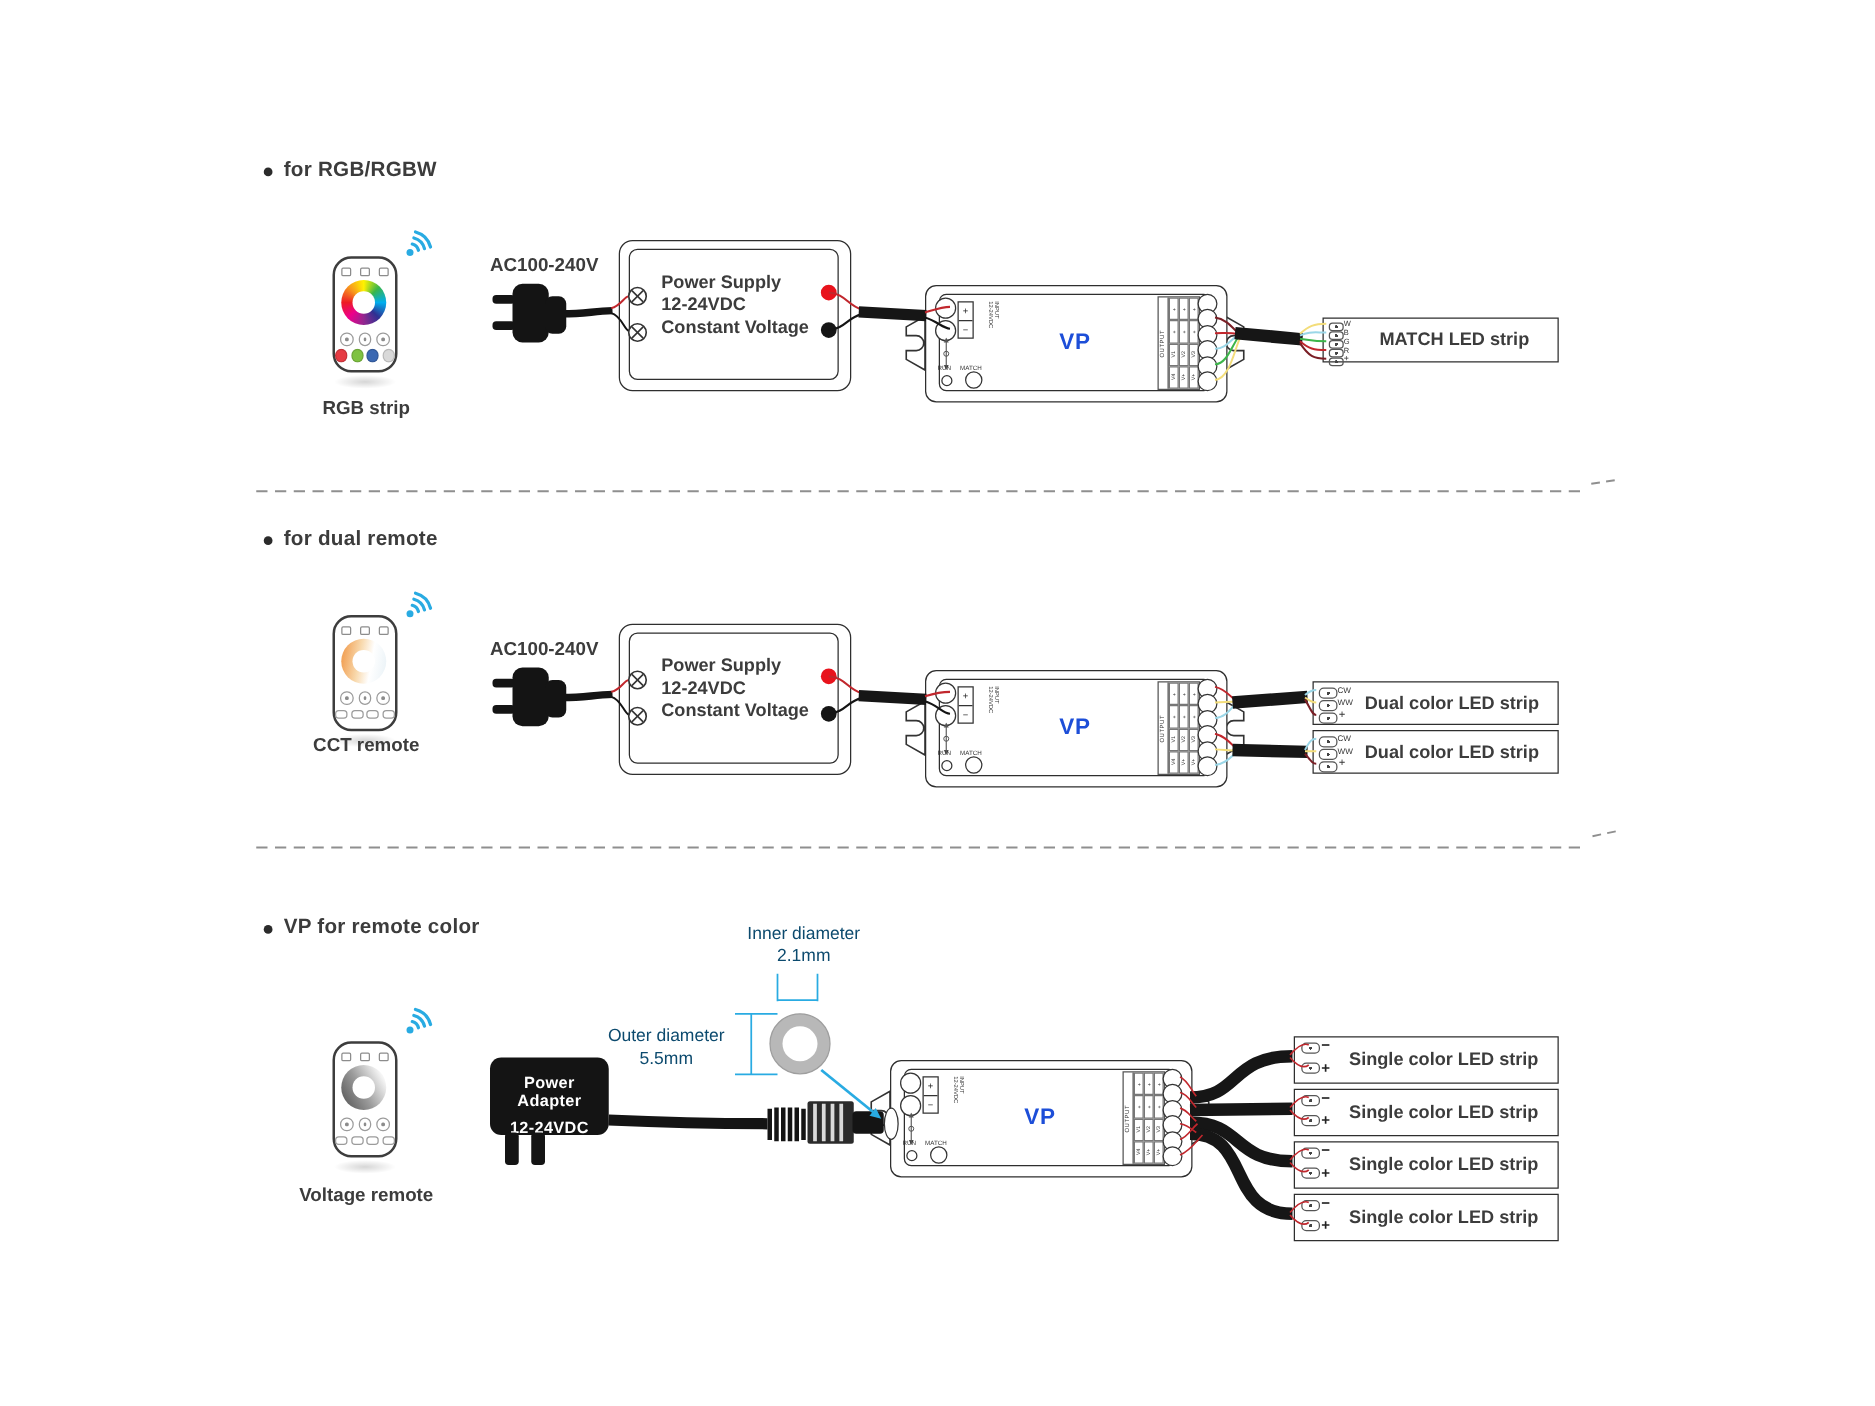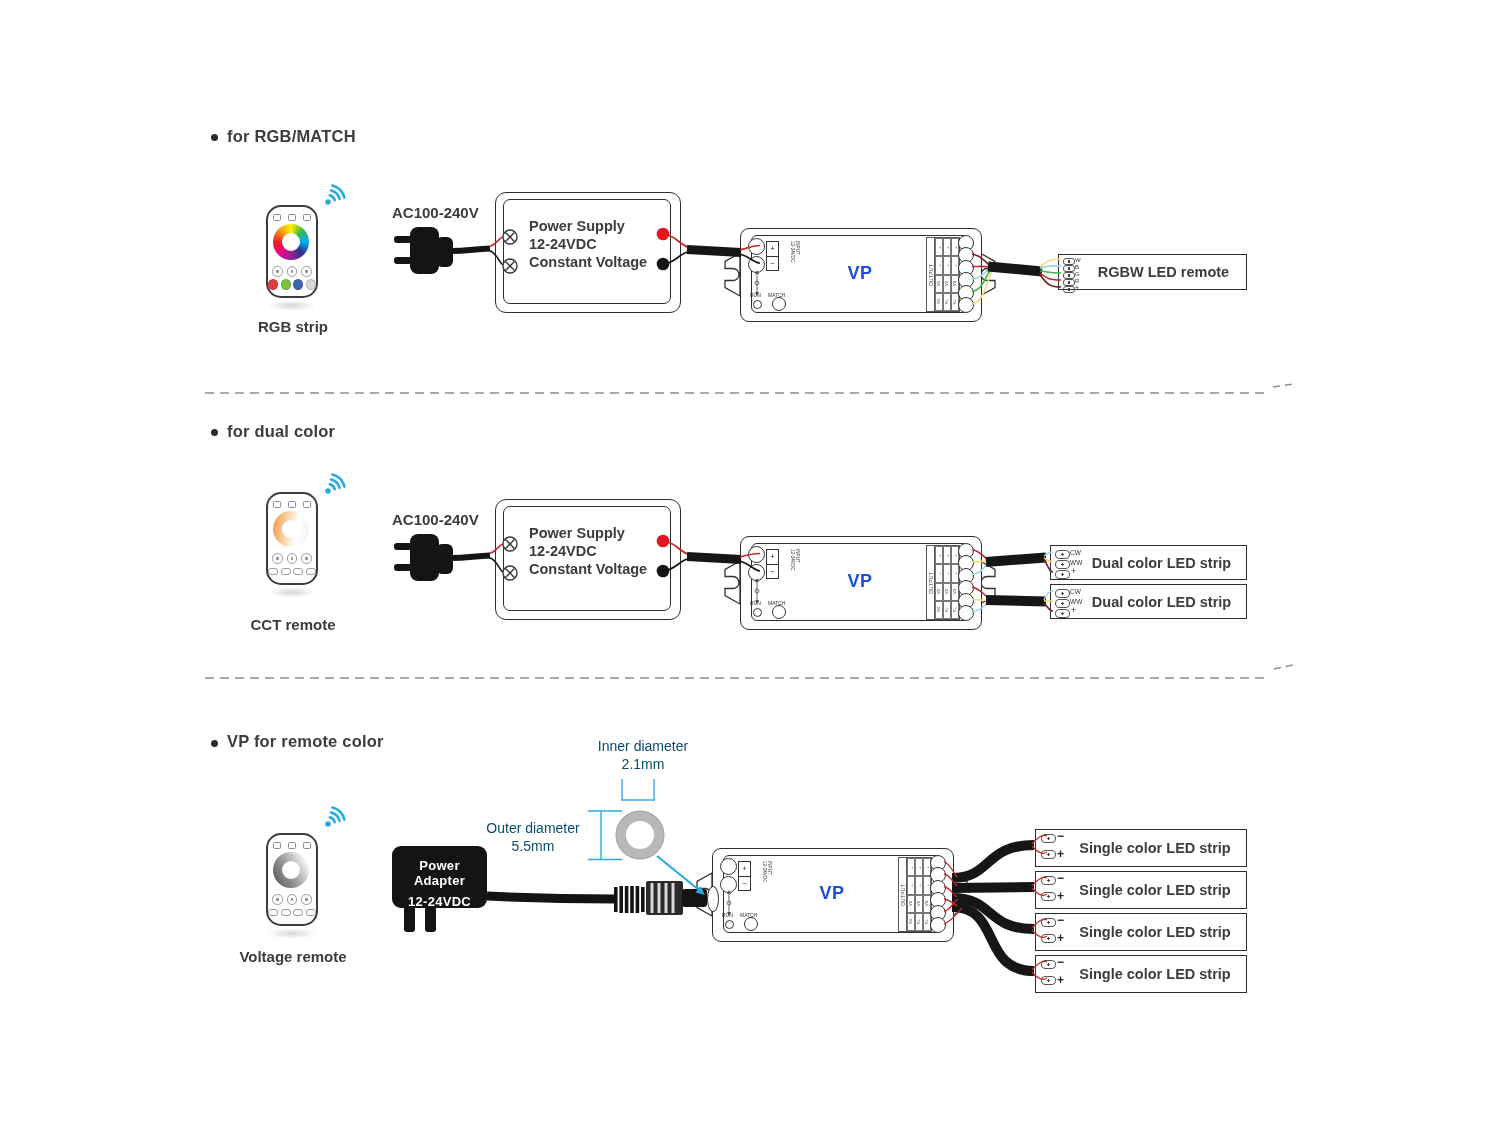--- a/index.html
+++ b/index.html
@@ -66,21 +66,21 @@
   .prong{position:absolute;width:11px;height:26px;background:#141414;border-radius:3px;}
   svg.overlay{position:absolute;left:0;top:0;z-index:30;pointer-events:none;}
   .z10{z-index:10;}
 </style>
 </head>
 <body>
 
 <div id="canvas">
 
   <div class="abs bullet z10" style="left:211px;top:134px"></div>
-  <div class="abs sec-title z10" style="left:227px;top:127px">for RGB/MATCH</div>
+  <div class="abs sec-title z10" style="left:227px;top:127px">for RGB/RGBW</div>
 
   <div class="abs remote z10" style="left:266px;top:205px">
     <div class="r-icons">
         <i></i>
         <i></i>
         <i></i>
       </div>
     <div class="ring ring-rgb">
         <div class="hole"></div>
       </div>
@@ -196,25 +196,25 @@
     <div class="pad" style="left:4px;top:2.5px;width:10px;height:5px"></div>
     <div class="pad" style="left:4px;top:9.5px;width:10px;height:5px"></div>
     <div class="pad" style="left:4px;top:16.5px;width:10px;height:5px"></div>
     <div class="pad" style="left:4px;top:23.5px;width:10px;height:5px"></div>
     <div class="pad" style="left:4px;top:30.5px;width:10px;height:5px"></div>
     <div class="pad-lbl" style="left:16px;top:2px">W</div>
     <div class="pad-lbl" style="left:16px;top:9px">B</div>
     <div class="pad-lbl" style="left:16px;top:16px">G</div>
     <div class="pad-lbl" style="left:16px;top:23px">R</div>
     <div class="pad-lbl" style="left:16px;top:30px;font-size:7px">+</div>
-    <div class="s-label" style="padding-left:22px">RGBW LED remote</div>
+    <div class="s-label" style="padding-left:22px">MATCH LED strip</div>
   </div>
 
   <div class="abs bullet z10" style="left:211px;top:429px"></div>
-  <div class="abs sec-title z10" style="left:227px;top:422px">for dual color</div>
+  <div class="abs sec-title z10" style="left:227px;top:422px">for dual remote</div>
 
   <div class="abs remote z10" style="left:266px;top:492px">
     <div class="r-icons">
         <i></i>
         <i></i>
         <i></i>
       </div>
     <div class="ring ring-cct">
         <div class="hole"></div>
       </div>
@@ -230,21 +230,21 @@
         </i>
       </div>
     <div class="r-pills">
         <i></i>
         <i></i>
         <i></i>
         <i></i>
       </div>
   </div>
   <div class="abs r-shadow" style="left:267px;top:587px"></div>
-  <div class="abs lbl lbl-c z10" style="left:213px;top:616px;width:160px">CCT remote</div>
+  <div class="abs lbl lbl-c z10" style="left:213px;top:588px;width:160px">CCT remote</div>
 
   <div class="abs lbl z10" style="left:392px;top:511px">AC100-240V</div>
 
   <div class="abs psu-outer z10" style="left:495px;top:499px">
     <div class="psu-inner"></div>
     <div class="abs psu-text" style="left:33px;top:24px">
       <div>Power Supply</div>
       <div>12-24VDC</div>
       <div>Constant Voltage</div>
     </div>

